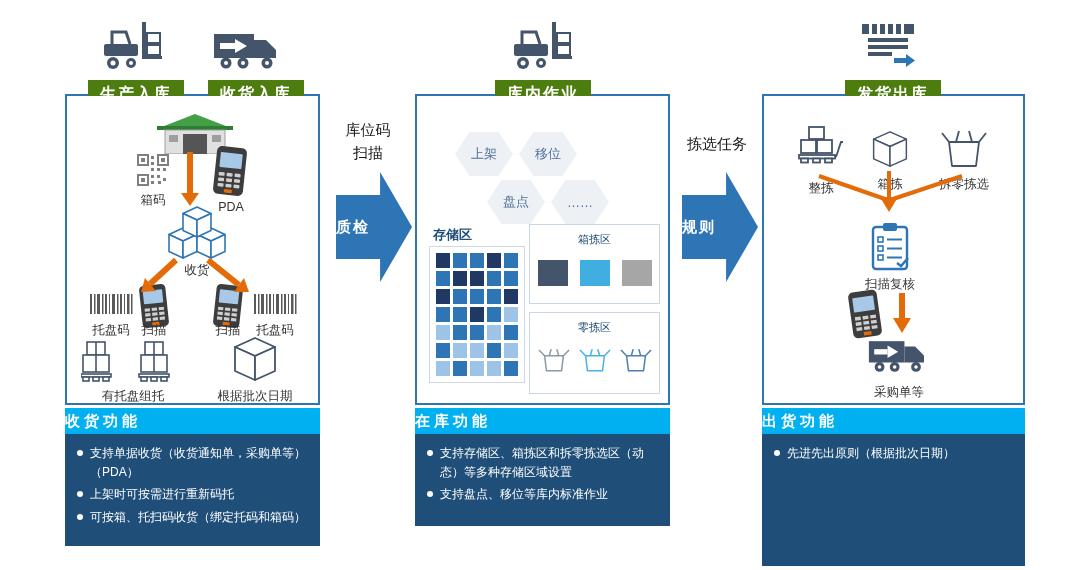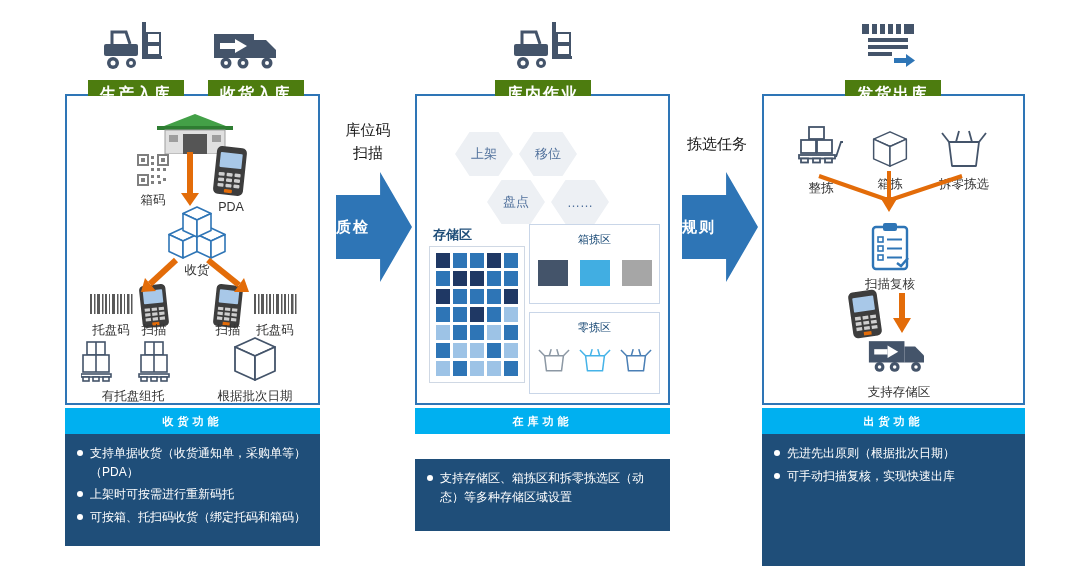--- a/index.html
+++ b/index.html
@@ -21,21 +21,21 @@
          display:flex; align-items:center; justify-content:center; font-size:13px; color:#51719c; }
   .zone-box { position:absolute; border:1px solid #c9d6e8; background:#fff; }
   .zone-box .zbl { font-size:11px; font-weight:normal; color:#1f4e79; text-align:center; padding-top:7px; }
   .zone-grid { position:absolute; border:1px solid #cfd8e4; background:#fff; padding:6px;
          display:grid; grid-template-columns:repeat(5,14px); gap:3px; }
   .cell { width:14px; height:15px; }
   .swatch-row { display:flex; justify-content:center; gap:12px; margin-top:13px; }
   .swatch { width:30px; height:26px; }
   .piece-row { display:flex; justify-content:center; gap:9px; margin-top:11px; }
   .func-strip { position:absolute; height:26px; line-height:26px; background:#00b0f0; color:#fff;
-         font-weight:bold; font-size:11px; text-align:center; letter-spacing:4px; }
+         font-weight:bold; font-size:15px; text-align:left; letter-spacing:4px; }
   .func-body { position:absolute; background:#1f4e79; color:#fff; padding:10px 12px 6px 10px; }
   .func-body ul { list-style:none; }
   .func-body li { position:relative; padding-left:15px; font-size:12px; line-height:1.55; margin-bottom:4px; }
   .func-body li::before { content:""; position:absolute; left:2px; top:6px; width:6px; height:6px;
          border-radius:50%; background:#fff; }
   .overlay { position:absolute; left:0; top:0; pointer-events:none; z-index:4; }
 </style>
 </head>
 <body>
 
@@ -465,42 +465,42 @@
         <rect x="7" y="17" width="15" height="6" fill="#fff"></rect>
         <polygon points="22,13 34,20 22,27" fill="#fff"></polygon>
         <circle cx="13" cy="37" r="5.5" fill="#44546a"></circle>
           <circle cx="13" cy="37" r="2" fill="#fff"></circle>
         <circle cx="30" cy="37" r="5.5" fill="#44546a"></circle>
           <circle cx="30" cy="37" r="2" fill="#fff"></circle>
         <circle cx="54" cy="37" r="5.5" fill="#44546a"></circle>
           <circle cx="54" cy="37" r="2" fill="#fff"></circle>
       </svg>
     </div>
-    <div class="lbl" style="left:135px;top:288px">支持存储区</div>
+    <div class="lbl" style="left:135px;top:288px">采购单等</div>
   </div>
 
   <div class="func-strip" style="left:65px;top:408px;width:255px">收货功能</div>
   <div class="func-body" style="left:65px;top:434px;width:255px;height:112px">
     <ul>
       <li>支持单据收货（收货通知单，采购单等）（PDA）</li>
       <li>上架时可按需进行重新码托</li>
       <li>可按箱、托扫码收货（绑定托码和箱码）</li>
     </ul>
   </div>
   <div class="func-strip" style="left:415px;top:408px;width:255px">在库功能</div>
-  <div class="func-body" style="left:415px;top:459px;width:255px;height:72px">
+  <div class="func-body" style="left:415px;top:434px;width:255px;height:92px">
     <ul>
       <li>支持存储区、箱拣区和拆零拣选区（动态）等多种存储区域设置</li>
+      <li>支持盘点、移位等库内标准作业</li>
     </ul>
   </div>
   <div class="func-strip" style="left:762px;top:408px;width:263px">出货功能</div>
   <div class="func-body" style="left:762px;top:434px;width:263px;height:132px">
     <ul>
       <li>先进先出原则（根据批次日期）</li>
-      <li>可手动扫描复核，实现快速出库</li>
     </ul>
   </div>
 
   <svg class="overlay" width="1080" height="570" viewBox="0 0 1080 570">
     <g stroke="#e36c09" stroke-width="6" fill="none">
       <line x1="190" y1="152" x2="190" y2="193"></line>
       <line x1="176" y1="260" x2="150" y2="284"></line>
       <line x1="208" y1="260" x2="239" y2="285"></line>
     </g>
     <g fill="#e36c09">

